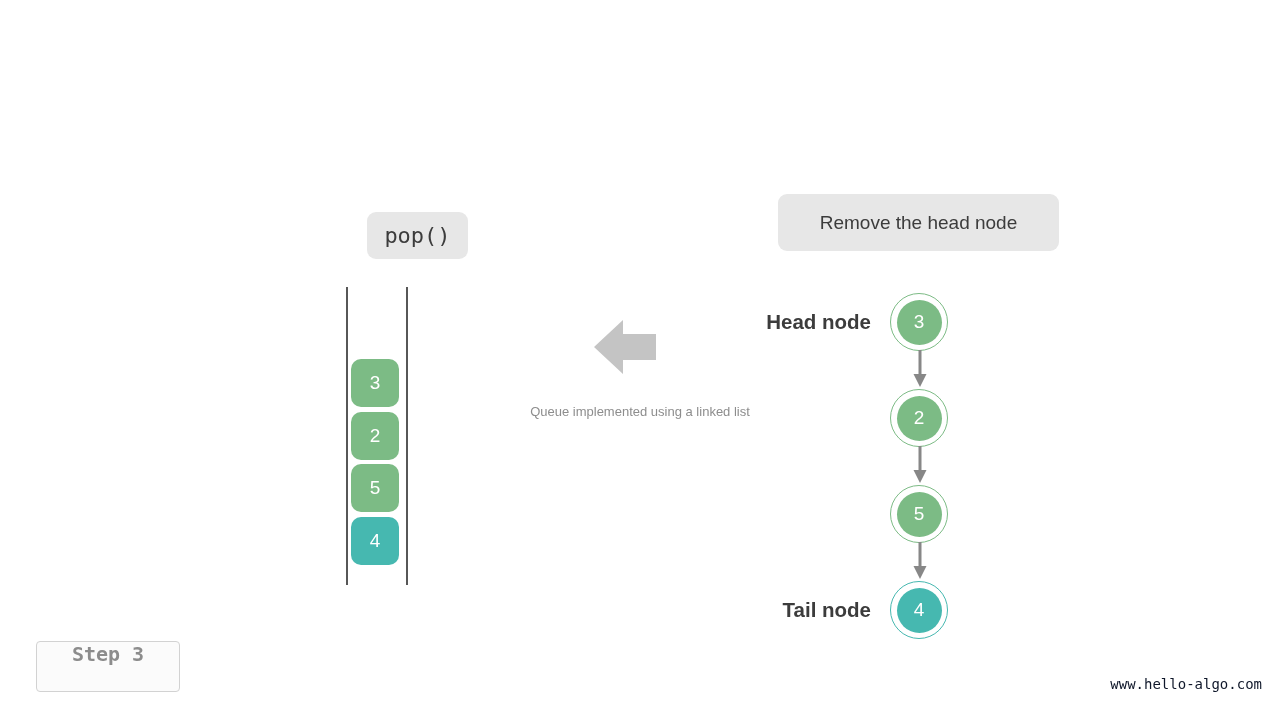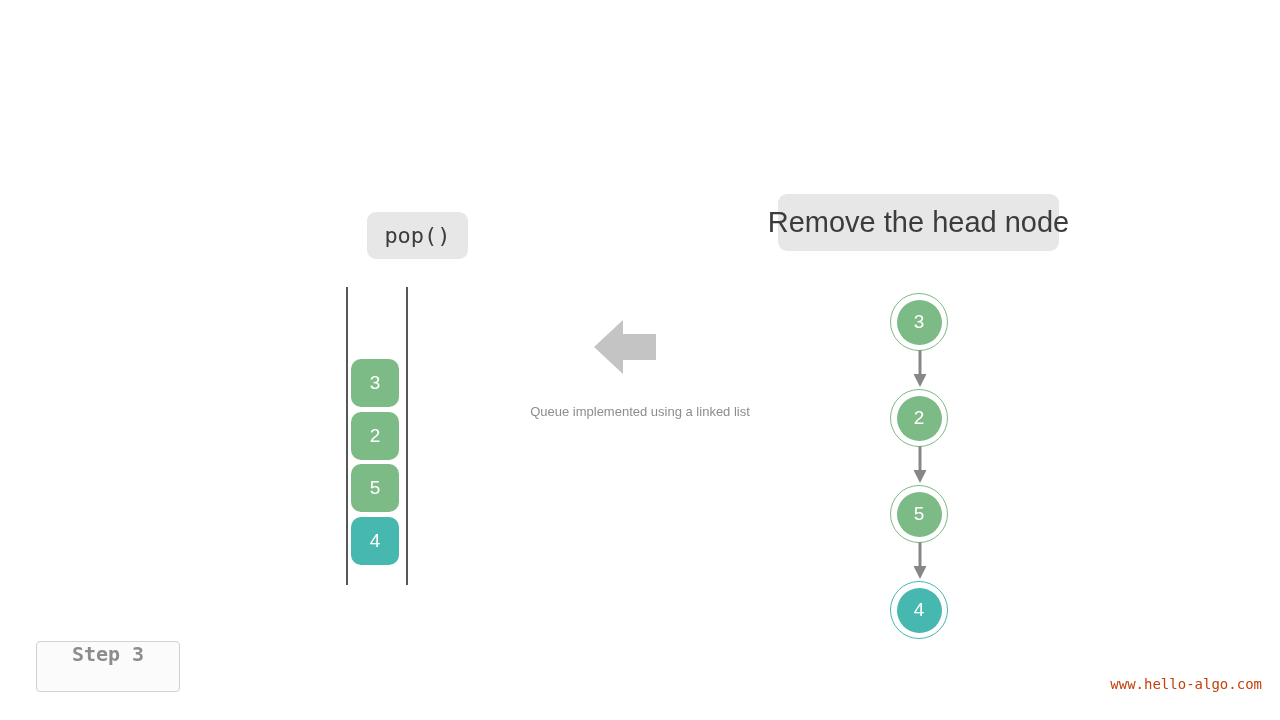--- a/index.html
+++ b/index.html
@@ -35,21 +35,21 @@
     font-family: "DejaVu Sans Mono", monospace;
     font-size: 22px;
     letter-spacing: 0px;
     margin-left: 39px;
   }
   #action-chip {
     left: 778px;
     top: 194px;
     width: 281px;
     height: 57px;
-    font-size: 29px;
+    font-size: 19px;
   }
 
   
   #queue-rails {
     position: absolute;
     left: 346px;
     top: 287px;
     width: 62px;
     height: 298px;
   }
@@ -171,21 +171,21 @@
     box-sizing: border-box;
   }
 
   
   #watermark {
     position: absolute;
     right: 18px;
     top: 676px;
     font-family: "DejaVu Sans Mono", monospace;
     font-size: 14px;
-    color: #c2410c;
+    color: #0f172a;
     white-space: nowrap;
   }
 </style>
 </head>
 <body>
 
 <div id="canvas">
 
   <div class="chip" id="op-chip">
     <span>pop()</span>
@@ -216,21 +216,27 @@
   <div id="flow-arrow">
     <svg width="62" height="54" viewBox="0 0 62 54">
       <polygon points="0,27 29,0 29,14 62,14 62,40 29,40 29,54" fill="#c4c4c4"></polygon>
     </svg>
   </div>
 
   <div id="caption">
     <span>Queue implemented using a linked list</span>
   </div>
 
-
+  <div class="node-label" id="head-label">
+    <span>Head node</span>
+  </div>
+
+  <div class="node-label" id="tail-label">
+    <span>Tail node</span>
+  </div>
 
   <div id="linked-list">
 
     <div class="node" style="top:3px;">
       <div class="disc">
         <span>3</span>
       </div>
     </div>
 
     <div class="link-arrow" style="top:60px;">

